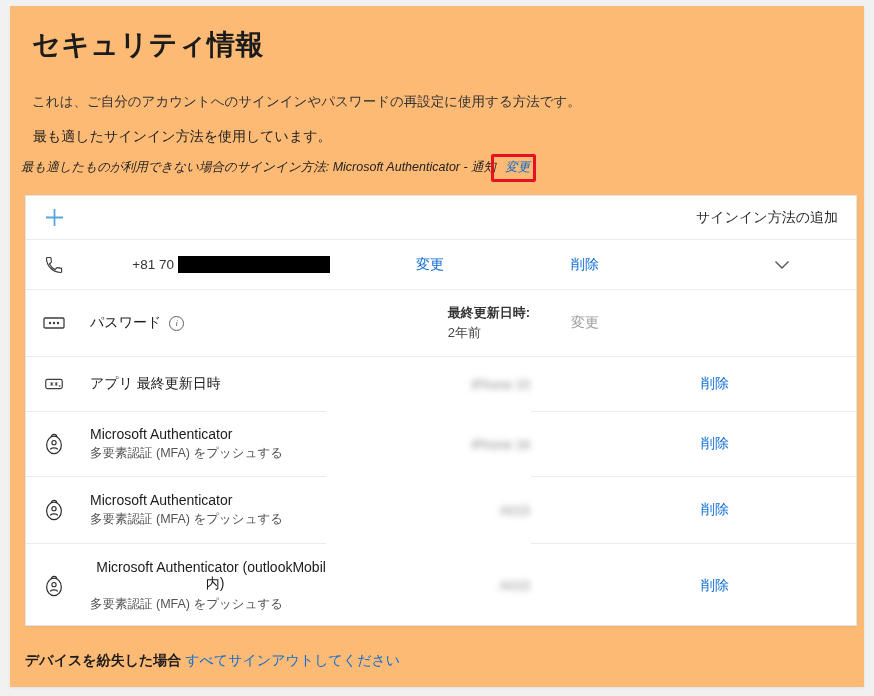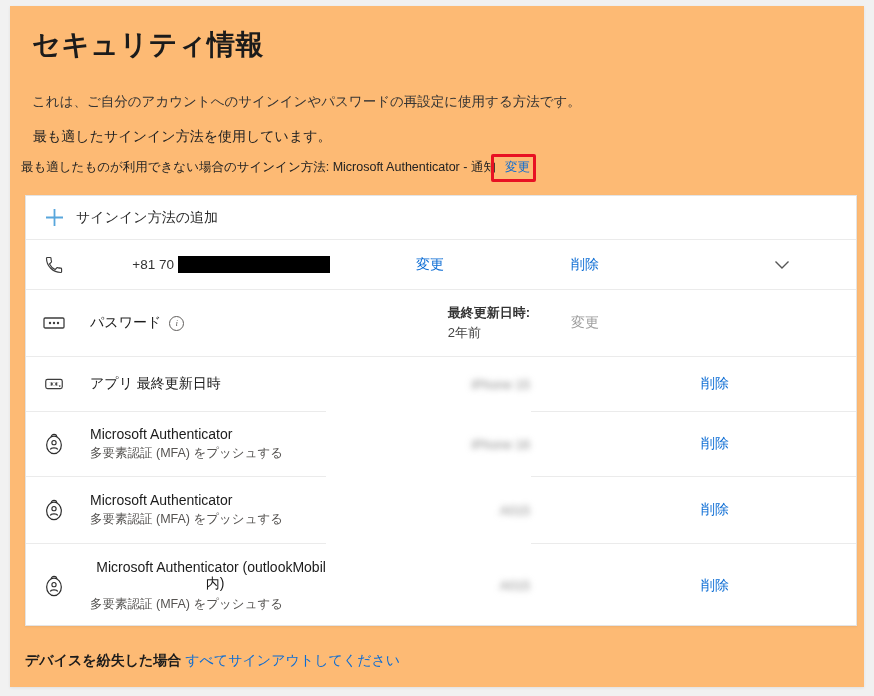--- a/index.html
+++ b/index.html
@@ -24,21 +24,21 @@
     position:absolute;left:22px;top:87px;
     font-size:13.5px;color:#333;
   }
   .best-heading{
     position:absolute;left:23px;top:122px;
     font-size:14px;color:#222;
   }
   .fallback-line{
     position:absolute;left:11px;top:150px;
     font-size:12.5px;color:#222;
-    display:flex;align-items:center;
+    display:flex;align-items:center;font-style:italic;
   }
   a.link{color:#0b6cd4;text-decoration:none;cursor:pointer;}
   .redbox-wrap{position:relative;margin-left:4px;display:inline-block;padding:3px 5px;}
   .redbox{
     position:absolute;inset:-2px -1px -3px -9px;
     border:3px solid #e81123;border-radius:2px;
     pointer-events:none;
   }
   
   .card{
@@ -49,21 +49,21 @@
   }
   .row{
     display:grid;
     grid-template-columns:50px 240px 200px 110px 150px 1fr;
     align-items:center;
     padding:0 18px 0 14px;
     box-sizing:border-box;
     border-top:1px solid #ebebeb;
     position:relative;
   }
-  .row.header{border-top:none;height:43px;grid-template-columns:36px 1fr;}
+  .row.header{border-top:none;height:43px;grid-template-columns:36px 1fr;text-align:right;}
   .r-phone{height:50px;}
   .r-password{height:67px;}
   .r-apppwd{height:55px;}
   .r-auth1{height:65px;}
   .r-auth2{height:67px;}
   .r-auth3{height:84px;}
   .cell-label{font-size:14px;color:#1b1b1b;display:flex;align-items:center;gap:6px;}
   .cell-label .two-line{display:block;}
   .lbl-title{font-size:14px;color:#1b1b1b;display:block;}
   .lbl-title.centered{text-align:center;width:250px;}

